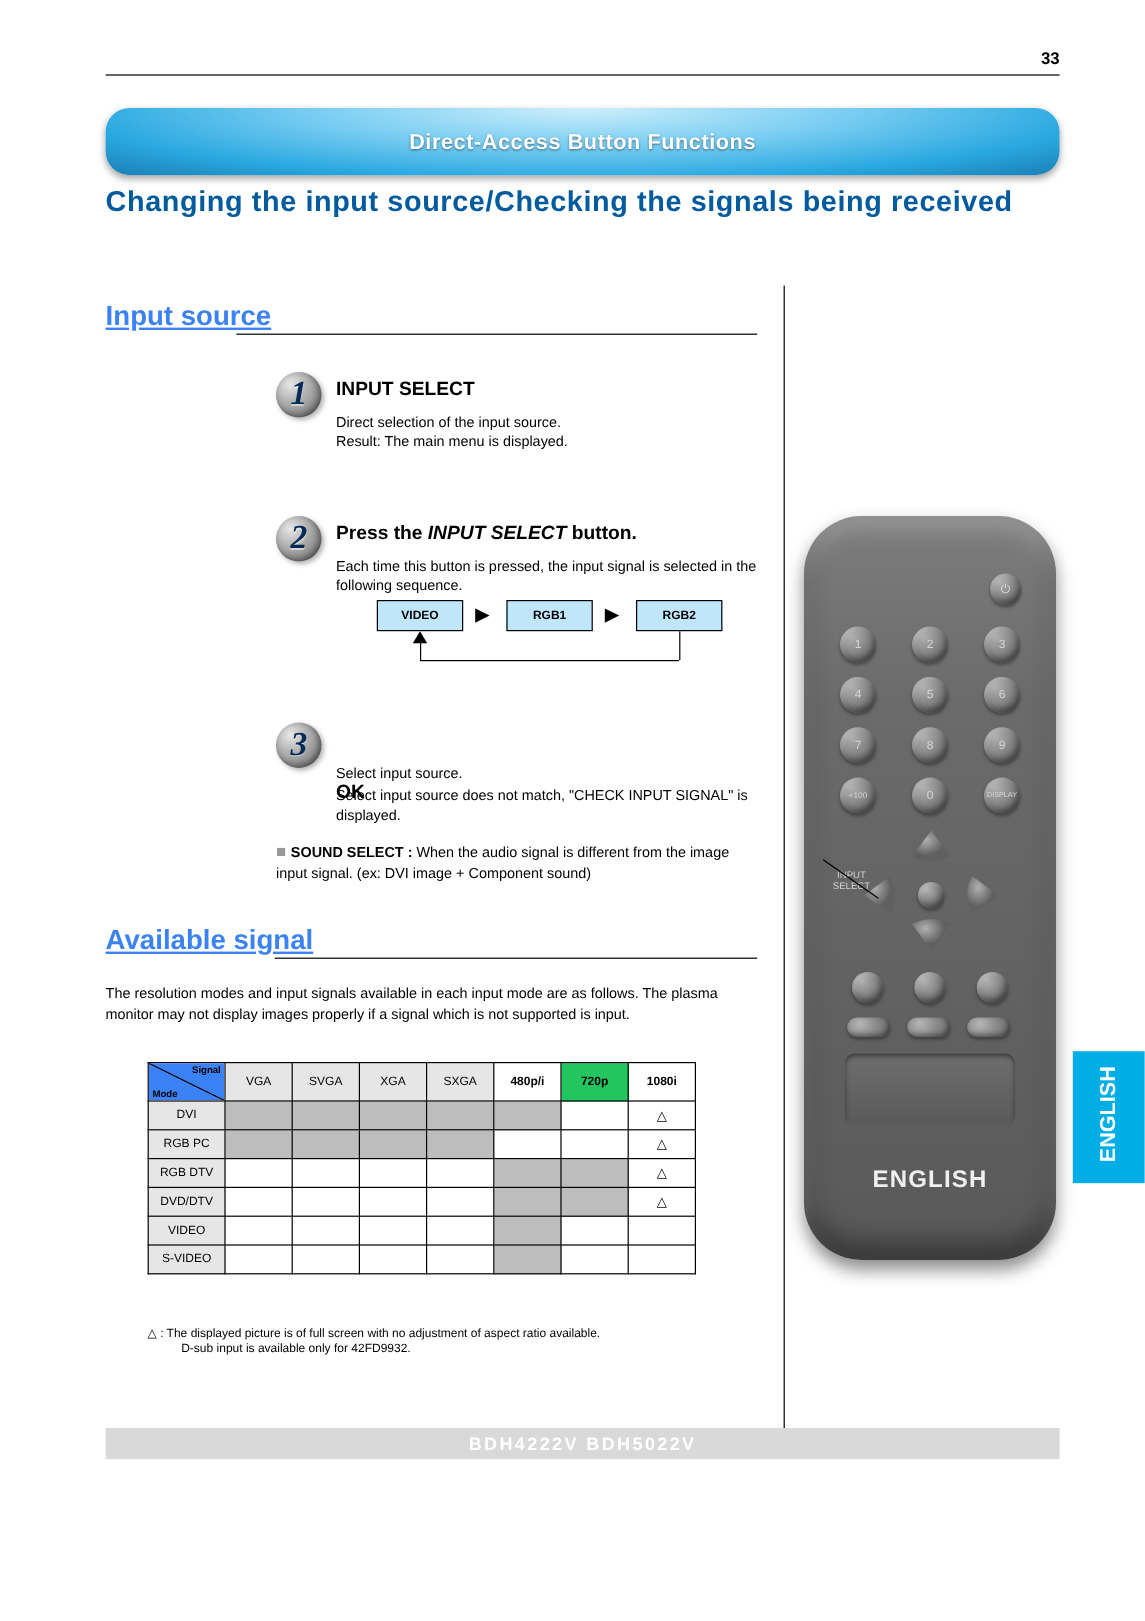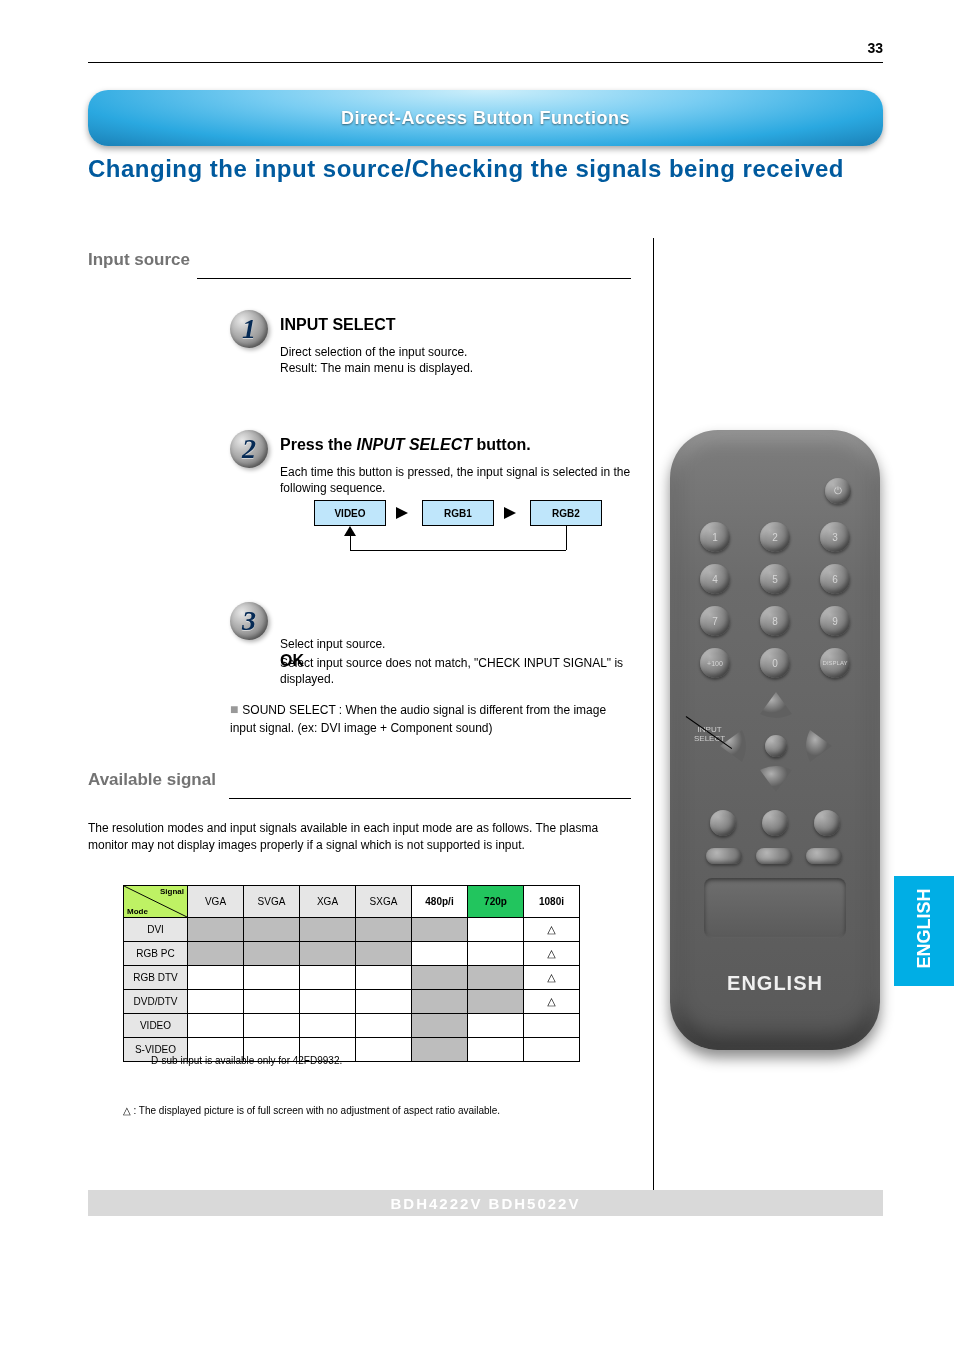--- a/index.html
+++ b/index.html
@@ -42,23 +42,24 @@
     letter-spacing: 0.5px;
   }
   .vline {
     position: absolute;
     top: 238px; left: 653px; width: 1px; height: 975px;
     background: #000;
   }
   
   .sec-title {
     position: absolute;
-    font-size: 17px;
+    font-size: 23px;
     font-weight: bold;
-    color: #737373;
+    color: #3b82f6;
+    text-decoration: underline;
   }
   .sec-rule {
     position: absolute;
     height: 1px; background: #000;
   }
   
   .sec1-title { top: 250px; left: 88px; }
   .sec1-rule  { top: 278px; left: 197px; width: 434px; }
 
   .step-dot {
@@ -103,55 +104,55 @@
   .cyc-line{ position:absolute; background:#000;}
   .cyc-vl{ width:1px;}
   .cyc-hl{ height:1px;}
 
   .step-dot3 { top: 602px; left: 230px; }
   .step3-label { position:absolute; top:608px; left:280px; font-size:16px; font-weight:bold;margin-top:44px; }
   .step3-body  { position:absolute; top:636px; left:280px; width:351px; font-size:12px; line-height:1.35; }
   .step3-body2 { position:absolute; top:655px; left:280px; width:351px; font-size:12px; line-height:1.35; }
 
   .sound-note { position:absolute; top:700px; left:230px; width:400px; font-size:12px; line-height:1.4;}
-  .sound-note .bold{ font-weight:normal;}
+  .sound-note .bold{ font-weight:bold;}
 
   
   .sec2-title { top: 770px; left: 88px; }
   .sec2-rule  { top: 798px; left: 229px; width: 402px; }
 
   .sec2-intro { position:absolute; top:820px; left:88px; width:543px; font-size:12px; line-height:1.4;}
 
   .table {
     position:absolute; top: 885px; left: 123px;
     border-collapse: collapse;
     font-size: 10px;
   }
   .table th, .table td {
     border:1px solid #000;
     text-align:center;
     vertical-align:middle;
     height:24px;
   }
   .table .diag {
-    width:64px; height:32px; background:#bef264;
+    width:64px; height:32px; background:#3b82f6;
     position:relative;
   }
   .table .diag svg{position:absolute;top:0;left:0;width:100%;height:100%;}
   .table .diag .top{ position:absolute; right:3px; top:1px; font-size:8px;}
   .table .diag .bot{ position:absolute; left:3px; bottom:1px; font-size:8px;}
   .col { width:56px;}
   .table th.hdr { background:#e6e6e6; font-weight:normal; height:16px;}
   .table td.grey { background:#bdbdbd;}
   .table td.white{ background:#fff;}
   .tri { font-size:11px; }
   .table .rowlabel { background:#e6e6e6; width:64px; font-weight:normal;}
 
   .subnote{ position:absolute; top:1105px; left:123px; font-size:10px;}
-  .subnote2{ position:absolute; top:1055px; left:123px; font-size:10px;padding-left:28px;}
+  .subnote2{ position:absolute; top:1119px; left:123px; font-size:10px;padding-left:28px;}
 
   .bottom-box{
     position:absolute; top:1190px; left:88px;
     width:795px; height:26px;
     background:#d9d9d9;
     display:flex;align-items:center;justify-content:center;
   }
   .bottom-box-text{ font-size:15px; font-weight:bold; letter-spacing:2px; color:#fff;}
 
   .blue-tab{

